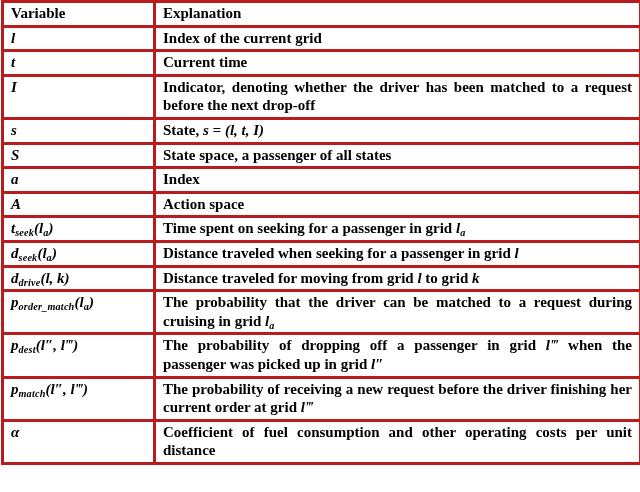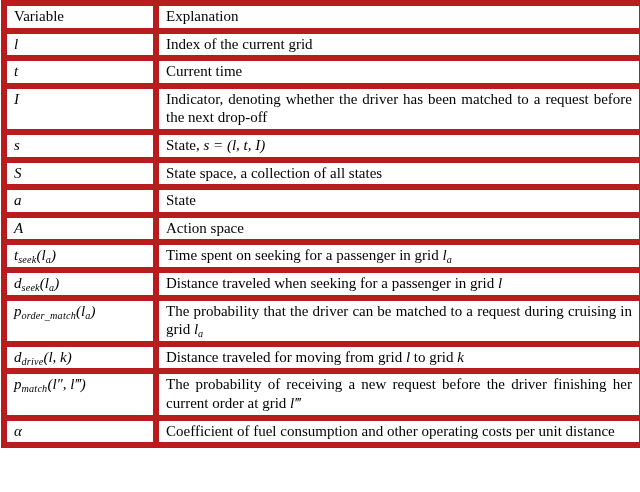--- a/index.html
+++ b/index.html
@@ -18,25 +18,25 @@
     width: 638px;
     margin-left: 1px;
     table-layout: fixed;
     font-family: "Liberation Serif", "DejaVu Serif", serif;
     font-size: 15px;
     color: #000000;
   }
   col.col-var { width: 152px; }
   col.col-exp { width: 486px; }
   th, td {
-    border: 6px solid #b91c1c;
+    border: 3px solid #b91c1c;
     padding: 1px 7px 2px 7px;
     vertical-align: top;
     line-height: 18.6px;
-    font-weight: normal;
+    font-weight: bold;
     text-align: left;
     overflow: hidden;
   }
   td.exp-cell {
     text-align: justify;
   }
   i { font-style: italic; }
   sub {
     font-size: 0.68em;
     line-height: 0;
@@ -72,45 +72,49 @@
         <tr>
           <td class="var-cell"><i>I</i></td>
           <td class="exp-cell">Indicator, denoting whether the driver has been matched to a request before the next drop-off</td>
         </tr>
         <tr>
           <td class="var-cell"><i>s</i></td>
           <td class="exp-cell">State, <i>s = (l, t, I)</i></td>
         </tr>
         <tr>
           <td class="var-cell"><i>S</i></td>
-          <td class="exp-cell">State space, a collection of all states</td>
+          <td class="exp-cell">State space, a passenger of all states</td>
         </tr>
         <tr>
           <td class="var-cell"><i>a</i></td>
-          <td class="exp-cell">State</td>
+          <td class="exp-cell">Index</td>
         </tr>
         <tr>
           <td class="var-cell"><i>A</i></td>
           <td class="exp-cell">Action space</td>
         </tr>
         <tr>
           <td class="var-cell"><i>t<sub>seek</sub>(l<sub>a</sub>)</i></td>
           <td class="exp-cell">Time spent on seeking for a passenger in grid <i>l<sub>a</sub></i></td>
         </tr>
         <tr>
           <td class="var-cell"><i>d<sub>seek</sub>(l<sub>a</sub>)</i></td>
           <td class="exp-cell">Distance traveled when seeking for a passenger in grid <i>l</i></td>
         </tr>
         <tr>
+          <td class="var-cell"><i>d<sub>drive</sub>(l, k)</i></td>
+          <td class="exp-cell">Distance traveled for moving from grid <i>l</i> to grid <i>k</i></td>
+        </tr>
+        <tr>
           <td class="var-cell"><i>p<sub>order_match</sub>(l<sub>a</sub>)</i></td>
           <td class="exp-cell">The probability that the driver can be matched to a request during cruising in grid <i>l<sub>a</sub></i></td>
         </tr>
         <tr>
-          <td class="var-cell"><i>d<sub>drive</sub>(l, k)</i></td>
-          <td class="exp-cell">Distance traveled for moving from grid <i>l</i> to grid <i>k</i></td>
+          <td class="var-cell"><i>p<sub>dest</sub>(l″, l‴)</i></td>
+          <td class="exp-cell">The probability of dropping off a passenger in grid <i>l‴</i> when the passenger was picked up in grid <i>l″</i></td>
         </tr>
         <tr>
           <td class="var-cell"><i>p<sub>match</sub>(l″, l‴)</i></td>
           <td class="exp-cell">The probability of receiving a new request before the driver finishing her current order at grid <i>l‴</i></td>
         </tr>
         <tr>
           <td class="var-cell"><i>α</i></td>
           <td class="exp-cell">Coefficient of fuel consumption and other operating costs per unit distance</td>
         </tr>
       </tbody>

